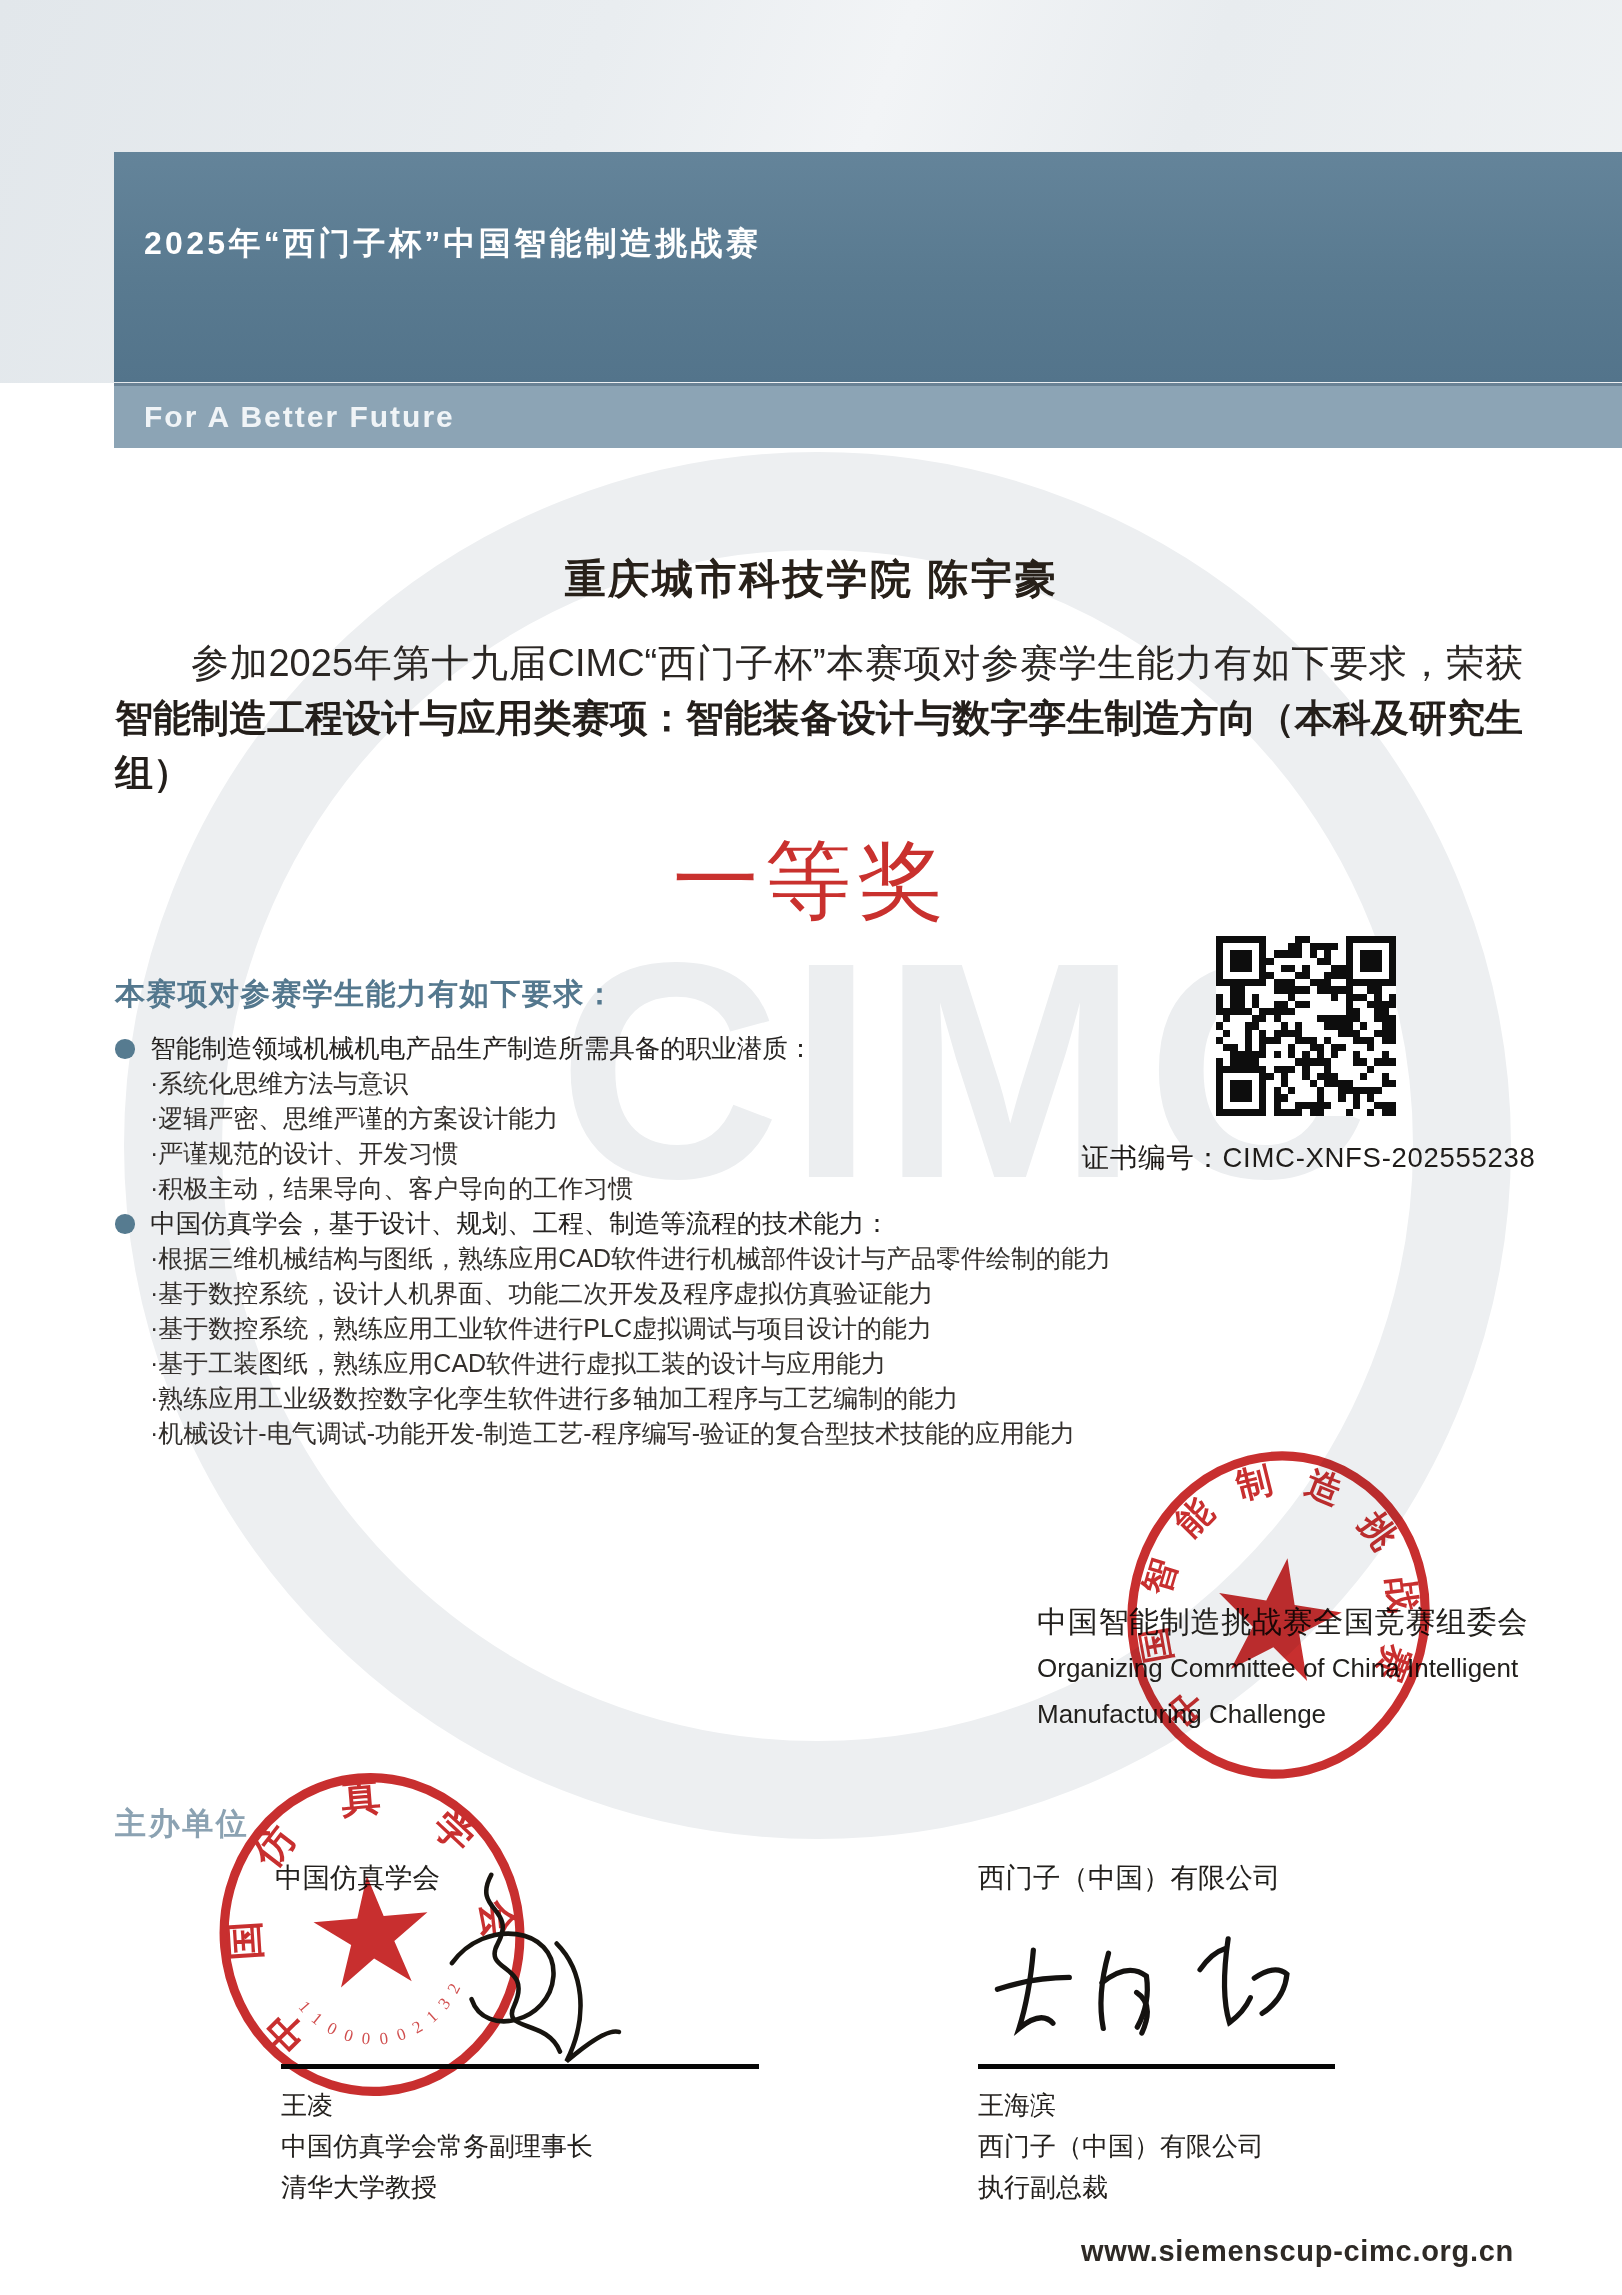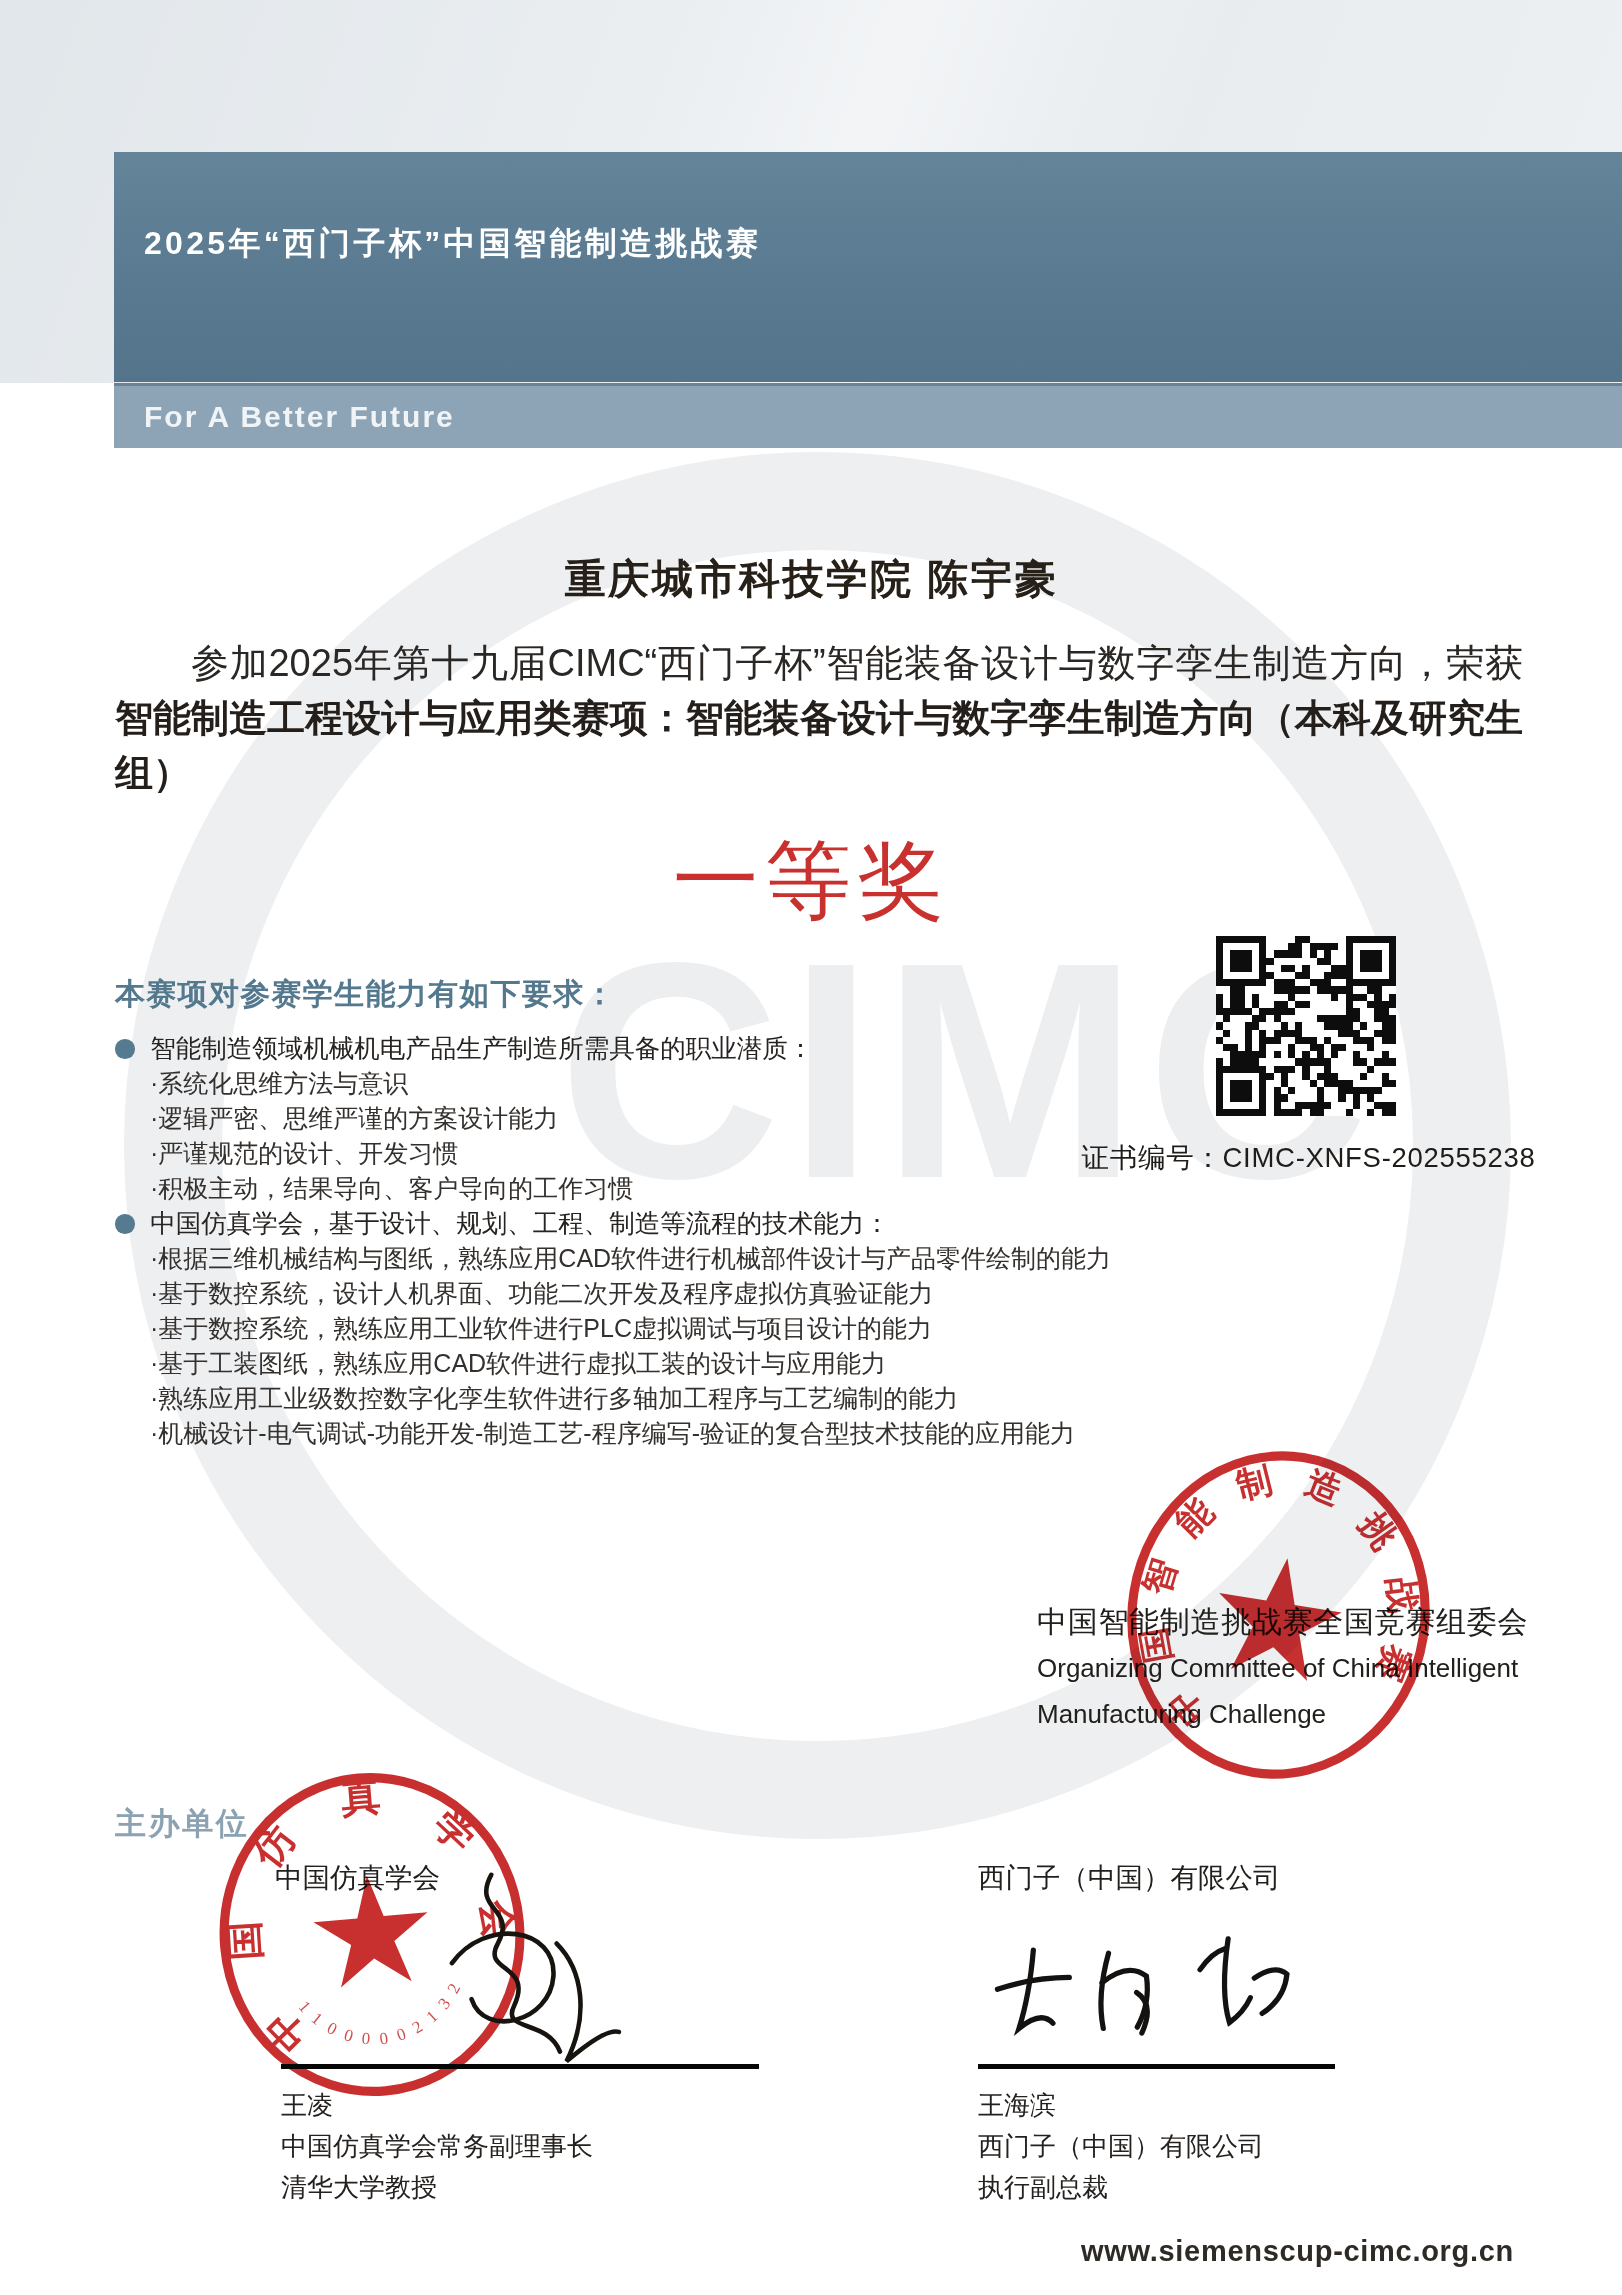--- a/index.html
+++ b/index.html
@@ -116,21 +116,21 @@
 
   <header class="band-dark">
     <div class="cert-subtitle">2025年“西门子杯”中国智能制造挑战赛</div>
   </header>
   <div class="band-light">
     <span class="tagline">For A Better Future</span>
   </div>
 
   <div class="recipient">重庆城市科技学院  陈宇豪</div>
 
-  <p class="intro"><span>参加2025年第十九届CIMC“西门子杯”智能装备设计与数字孪生制造方向，荣获</span><b>智能制造工程设计与应用类赛项：智能装备设计与数字孪生制造方向（本科及研究生组）</b></p>
+  <p class="intro"><span>参加2025年第十九届CIMC“西门子杯”本赛项对参赛学生能力有如下要求，荣获</span><b>智能制造工程设计与应用类赛项：智能装备设计与数字孪生制造方向（本科及研究生组）</b></p>
 
   <div class="award">一等奖</div>
 
   <section class="reqs">
     <div class="req-heading">本赛项对参赛学生能力有如下要求：</div>
     <div class="req-group-title">
       <span class="req-dot"></span>
       <span>智能制造领域机械机电产品生产制造所需具备的职业潜质：</span>
     </div>
     <ul class="req-items">

